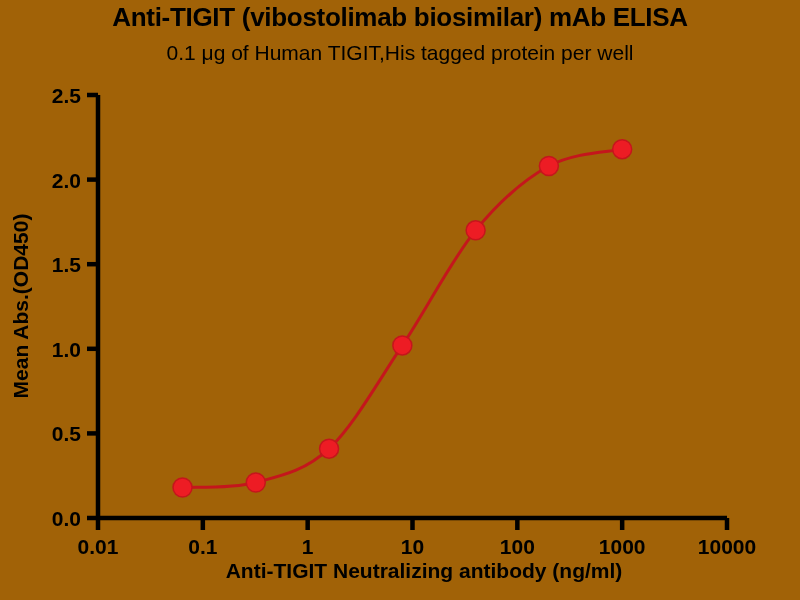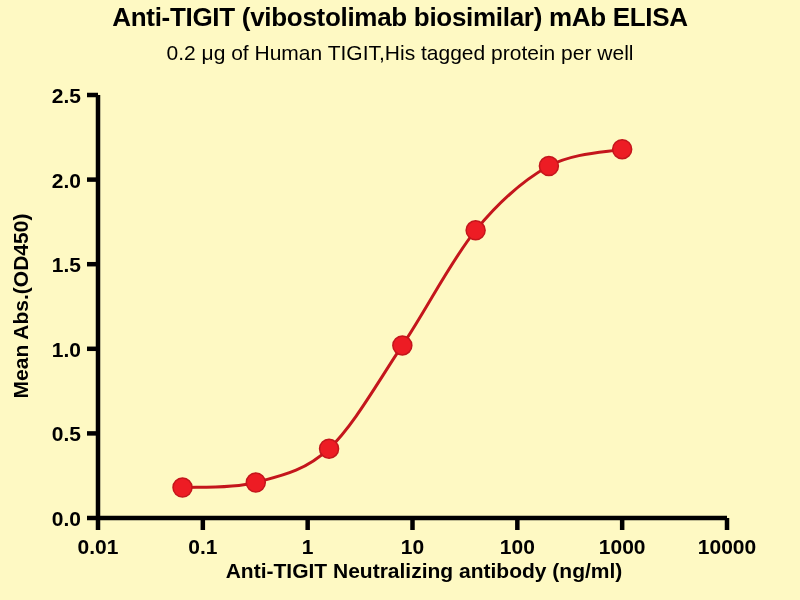--- a/index.html
+++ b/index.html
@@ -11,21 +11,21 @@
     width: 800px;
     height: 600px;
     overflow: hidden;
     font-family: "Liberation Sans", sans-serif;
     color: #000000;
   }
   #figure {
     position: relative;
     width: 800px;
     height: 600px;
-    background: #fef9c3;
+    background: #a16207;
   }
   #chart-title {
     position: absolute;
     top: 0px;
     left: 0;
     width: 800px;
     text-align: center;
     font-size: 26px;
     font-weight: bold;
     letter-spacing: -0.3px;
@@ -61,21 +61,21 @@
     fill: #000000;
   }
 </style>
 </head>
 <body>
 
 <div id="figure">
 
   <div id="chart-title">Anti-TIGIT (vibostolimab biosimilar) mAb ELISA</div>
 
-  <div id="chart-subtitle">0.2 μg of Human TIGIT,His tagged protein per well</div>
+  <div id="chart-subtitle">0.1 μg of Human TIGIT,His tagged protein per well</div>
 
   <svg id="plot-svg" width="800" height="600">
     <g id="y-axis-group">
         <line x1="98" y1="95" x2="98" y2="518" stroke="#000" stroke-width="4.5"></line>
         <line x1="87" y1="518" x2="98" y2="518" stroke="#000" stroke-width="4.5"></line>
         <text x="81" y="526" text-anchor="end" class="axis-tick-label">0.0</text>
         <line x1="87" y1="433.4" x2="98" y2="433.4" stroke="#000" stroke-width="4.5"></line>
         <text x="81" y="441.4" text-anchor="end" class="axis-tick-label">0.5</text>
         <line x1="87" y1="348.79999999999995" x2="98" y2="348.79999999999995" stroke="#000" stroke-width="4.5"></line>
         <text x="81" y="356.79999999999995" text-anchor="end" class="axis-tick-label">1.0</text>

